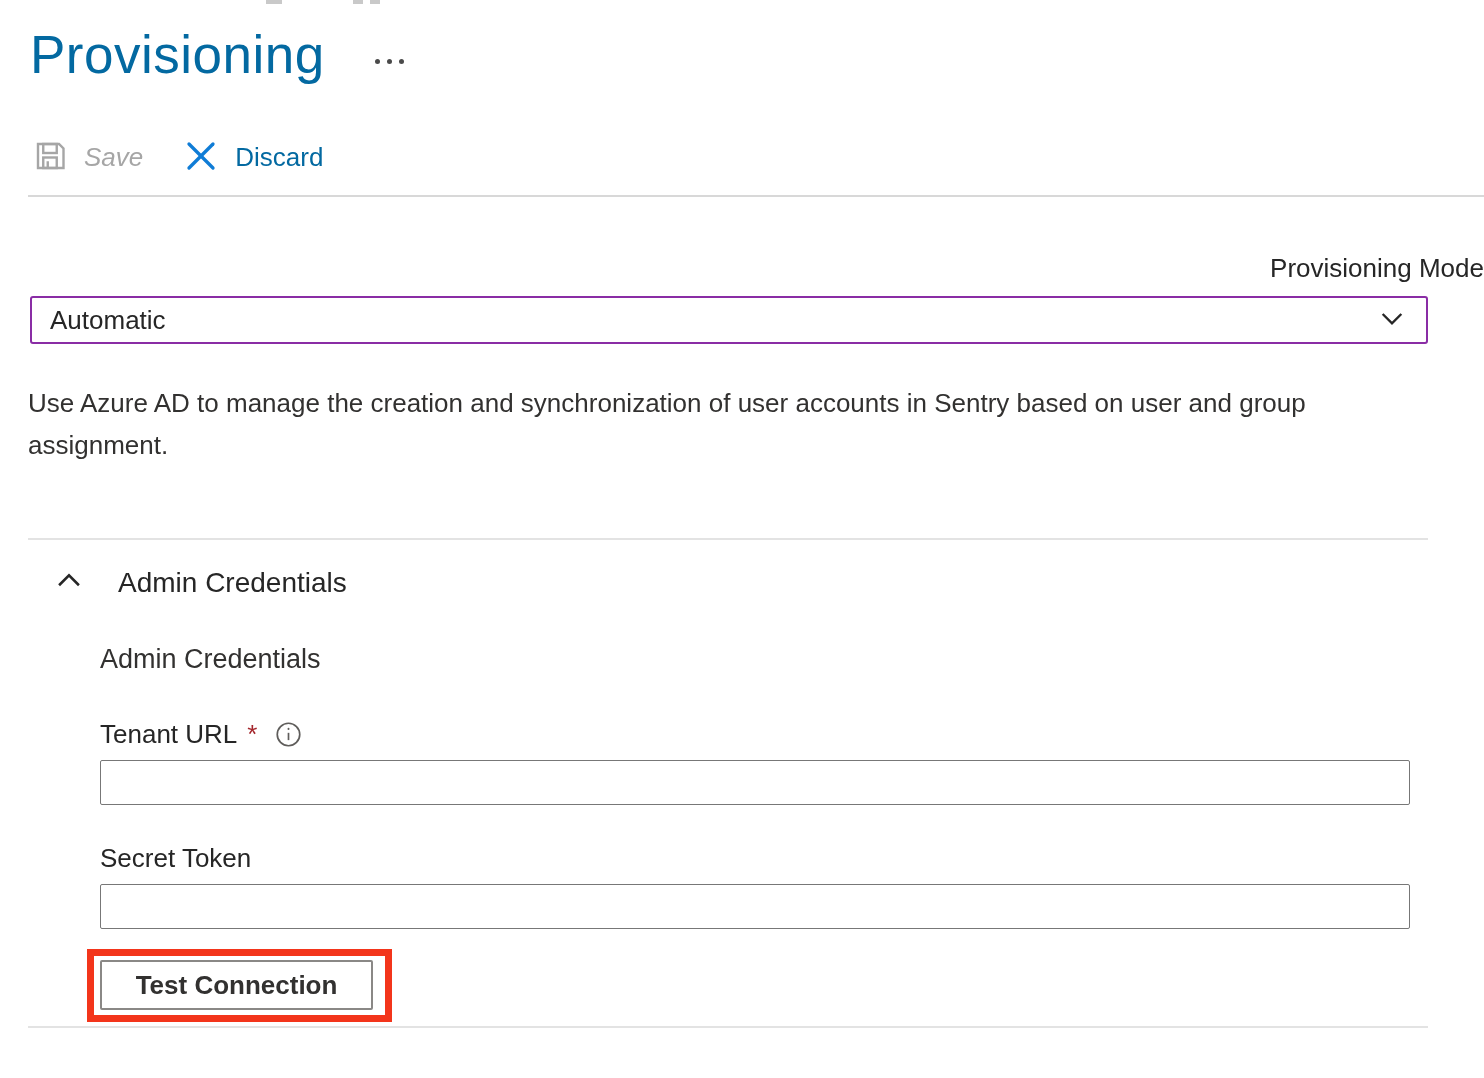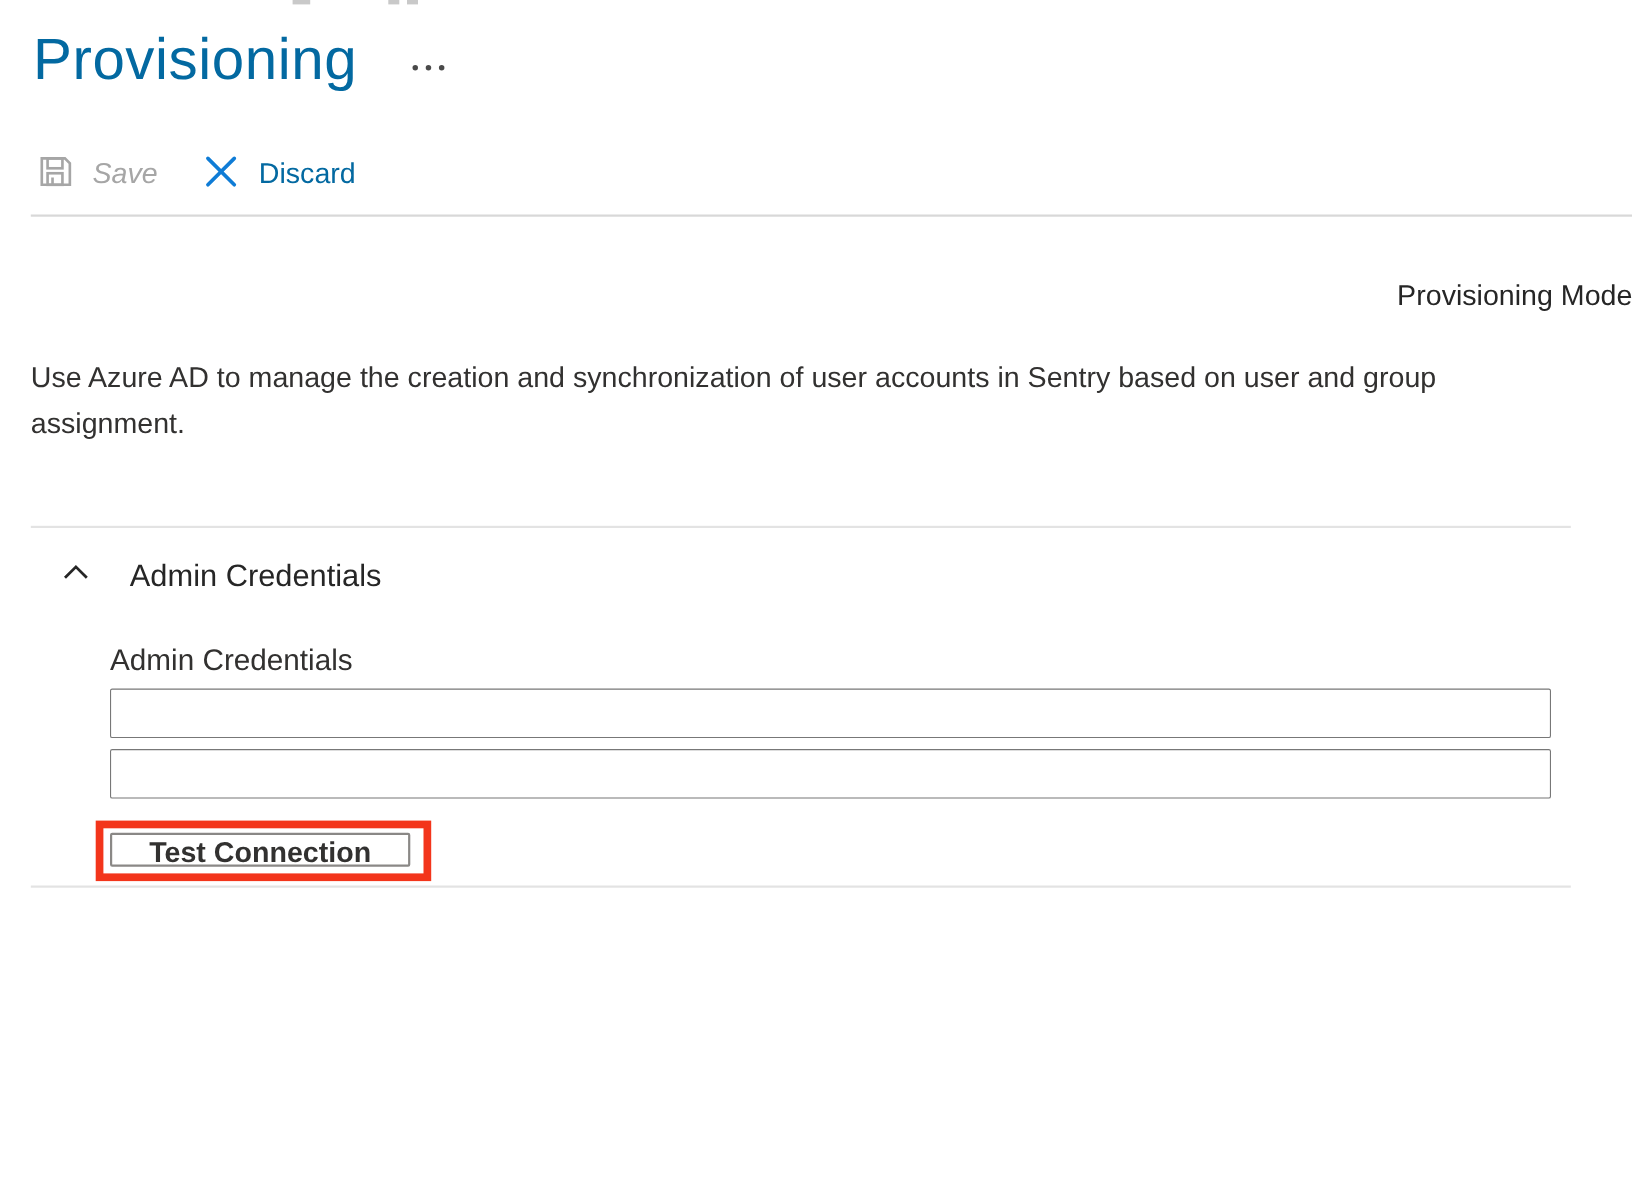--- a/index.html
+++ b/index.html
@@ -79,21 +79,21 @@
   .annotation-box {
     display: inline-block;
     margin-top: 20px;
     margin-left: -13px;
     border: 7px solid #f3351b;
     padding: 4px 12px 5px 6px;
     background: transparent;
   }
   .test-btn {
     min-width: 273px;
-    height: 31px;
+    height: 50px;
     background: #ffffff;
     border: 2px solid #8a8886;
     border-radius: 2px;
     font-family: inherit;
     font-size: 26px;
     font-weight: 700;
     color: #323130;
     cursor: pointer;
   }
   .bottom-divider { border: none; border-top: 2px solid #e3e3e3; margin: 4px 56px 0 28px; }
@@ -134,39 +134,61 @@
           <line x1="4" y1="4" x2="20" y2="20"></line>
           <line x1="20" y1="4" x2="4" y2="20"></line>
         </svg>
       </span>
       <span class="lbl">Discard</span>
     </button>
   </div>
   <hr class="toolbar-divider">
 
   <div class="mode-label">Provisioning Mode</div>
+  <div class="dropdown">
+    <span class="value">Automatic</span>
+    <span>
+      <svg width="32" height="32" viewBox="0 0 24 24" fill="none" stroke="#262626" stroke-width="1.8">
+        <polyline points="5,9 12,16 19,9"></polyline>
+      </svg>
+    </span>
+  </div>
 
   <p class="mode-desc">Use Azure AD to manage the creation and synchronization of user accounts in Sentry based on user and group assignment.</p>
 
   <hr class="section-divider">
 
   <div class="section-header">
     <span>
       <svg width="34" height="34" viewBox="0 0 24 24" fill="none" stroke="#262626" stroke-width="1.8">
         <polyline points="5,15 12,8 19,15"></polyline>
       </svg>
     </span>
     <span class="section-title">Admin Credentials</span>
   </div>
 
   <div class="section-body">
     <div class="sub-title">Admin Credentials</div>
 
+    <div class="field-label-row">
+      <span>Tenant URL</span>
+      <span class="required">*</span>
+      <span class="info-icon">
+        <svg width="27" height="27" viewBox="0 0 24 24" fill="none" stroke="#5f5d5b" stroke-width="1.5">
+          <circle cx="12" cy="12" r="10"></circle>
+          <line x1="12" y1="10.5" x2="12" y2="17"></line>
+          <circle cx="12" cy="7" r="0.9" fill="#5f5d5b" stroke="none"></circle>
+        </svg>
+      </span>
+    </div>
     <input class="text-input" type="text" value="" style="">
 
+    <div class="field-label-row secret-row">
+      <span>Secret Token</span>
+    </div>
     <input class="text-input" type="text" value="" style="">
 
     <div class="annotation-box">
       <button class="test-btn">Test Connection</button>
     </div>
   </div>
 
   <hr class="bottom-divider">
 
 </div>

